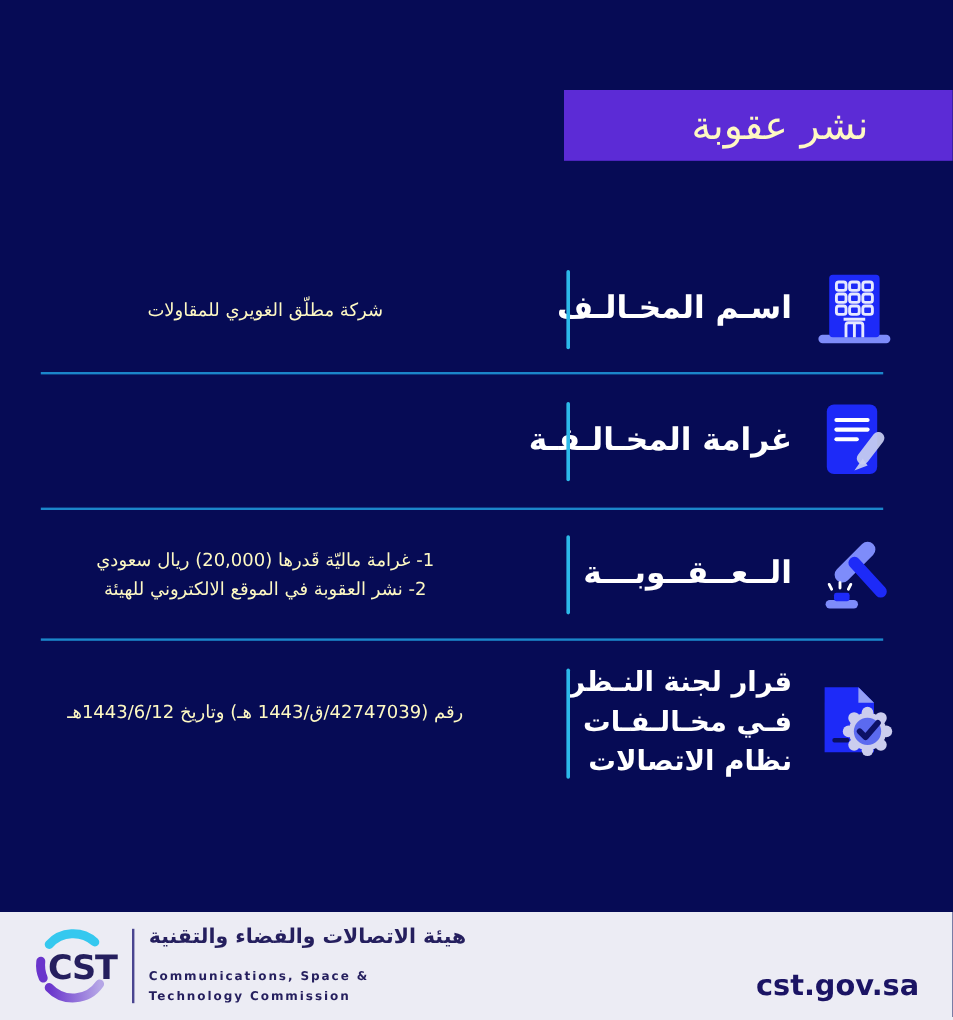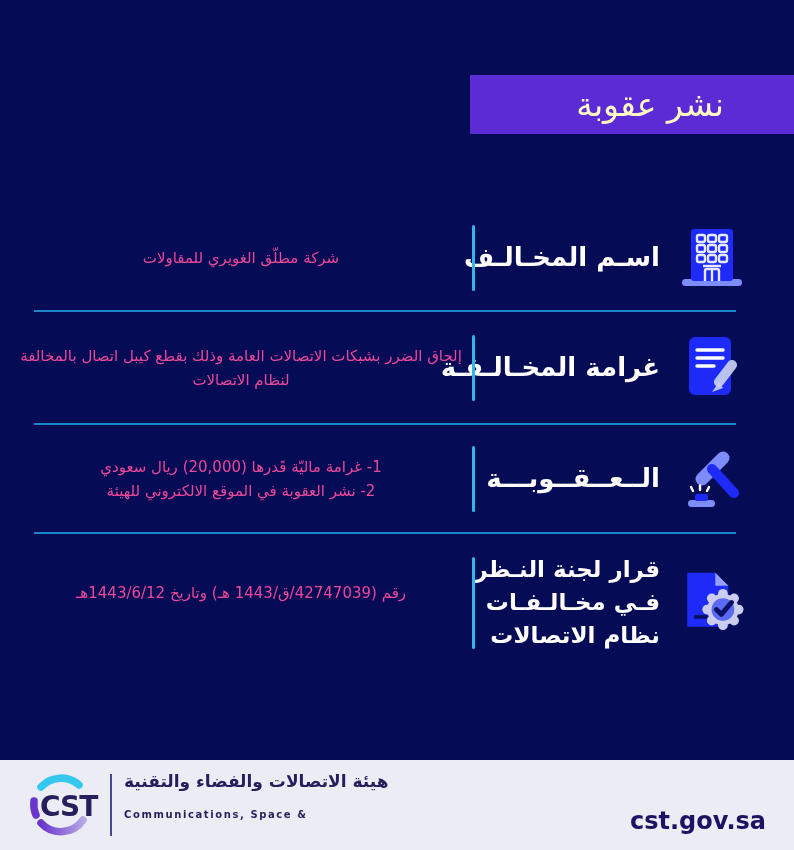--- a/index.html
+++ b/index.html
@@ -25,22 +25,22 @@
     color:#ffffff;font-weight:bold;font-size:26px;text-align:right;
     direction:rtl;line-height:1.45;white-space:nowrap;
   }
   .row-label.small{font-size:23px;}
   .vline{
     position:absolute;left:472px;top:50%;transform:translateY(-50%);
     width:3px;height:66px;background:#2cb9e9;border-radius:2px;
   }
   .vline.tall{height:92px;}
   .row-value{
-    position:absolute;left:20px;top:50%;transform:translateY(-50%);
-    width:442px;text-align:center;color:#ec4899;font-size:15px;
+    position:absolute;left:0;top:50%;transform:translateY(-50%);
+    width:442px;text-align:center;color:#fef9c3;font-size:15px;
     direction:rtl;line-height:1.6;
   }
   .divider{
     position:absolute;left:34px;width:702px;height:2px;background:#1b86ca;
   }
   
   .footer{
     position:absolute;left:0;top:760px;width:794px;height:90px;background:#ececf4;
   }
   .footer-logo{position:absolute;left:26px;top:7px;width:78px;height:76px;}
@@ -100,24 +100,20 @@
           <path d="M21,18 H47"></path>
             <path d="M21,26 H47"></path>
             <path d="M21,34 H38"></path>
         </g>
         <path d="M56,33 L43,50" stroke="#c9cff2" stroke-width="10" stroke-linecap="round" opacity="0.92"></path>
         <path d="M43,50 l-7,10 11,-4 z" fill="#c9cff2" opacity="0.92"></path>
       </svg>
     </div>
     <div class="row-label">غرامة المخـالـفـة</div>
     <div class="vline"></div>
-    <div class="row-value">
-      <div>إلحاق الضرر بشبكات الاتصالات العامة وذلك بقطع كيبل اتصال بالمخالفة</div>
-      <div>لنظام الاتصالات</div>
-    </div>
   </div>
 
   <div class="divider" style="top:423px;"></div>
 
   <div class="row" style="top:429px;height:100px;">
     <div class="row-icon">
       <svg viewBox="0 0 72 72" xmlns="http://www.w3.org/2000/svg">
         <path d="M26,36 L47,15" stroke="#7e8cfa" stroke-width="13" stroke-linecap="round"></path>
         <path d="M36,26 L58,50" stroke="#1d2af8" stroke-width="10" stroke-linecap="round"></path>
         <rect x="12" y="57" width="27" height="7" rx="3.5" fill="#7e8cfa"></rect>
@@ -184,18 +180,19 @@
         <path d="M10,48 A27,27 0 0 1 8,34" fill="none" stroke="#6a35cc" stroke-width="7.5" stroke-linecap="round"></path>
         <path d="M15,56 A27,27 0 0 0 57,53" fill="none" stroke="url(#arcGrad)" stroke-width="7.5" stroke-linecap="round"></path>
         <text x="14" y="49" font-family="DejaVu Sans, sans-serif" font-size="28" font-weight="bold" fill="#251f5e" letter-spacing="-1">CST</text>
       </svg>
     </div>
     <div class="footer-divider"></div>
     <div class="footer-text">
       <div class="footer-ar">هيئة الاتصالات والفضاء والتقنية</div>
       <div class="footer-en">
         <div>Communications, Space &amp;</div>
+        <div>Technology Commission</div>
       </div>
     </div>
     <div class="footer-site">cst.gov.sa</div>
   </div>
 
 </div>
 
 </body></html>

